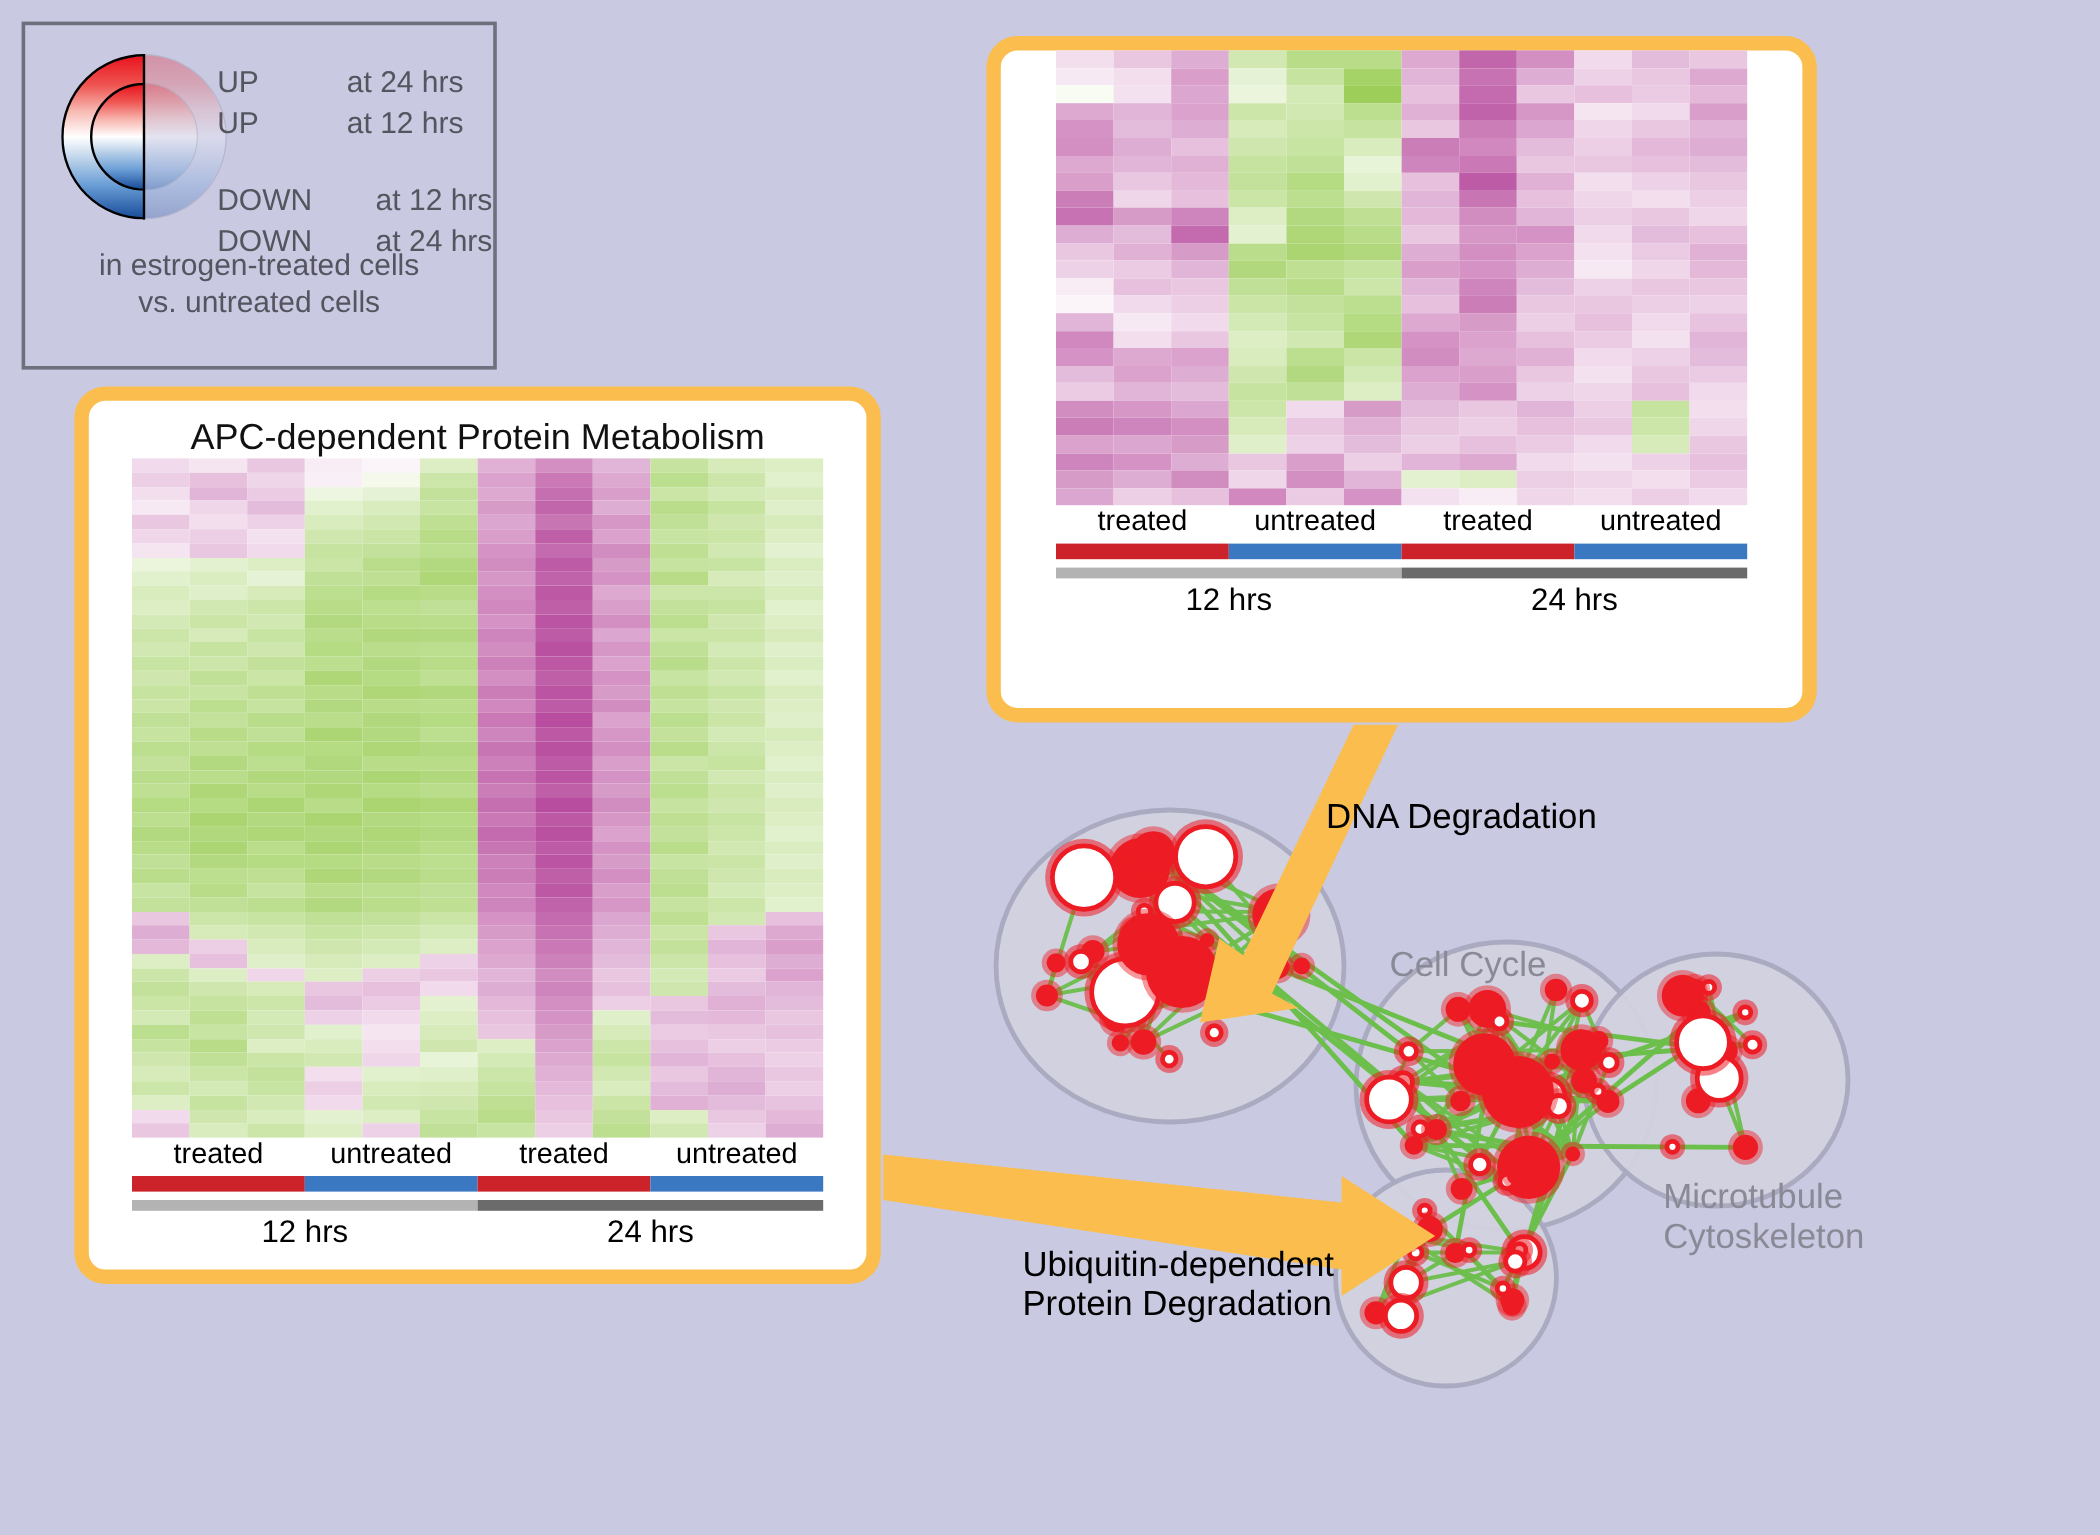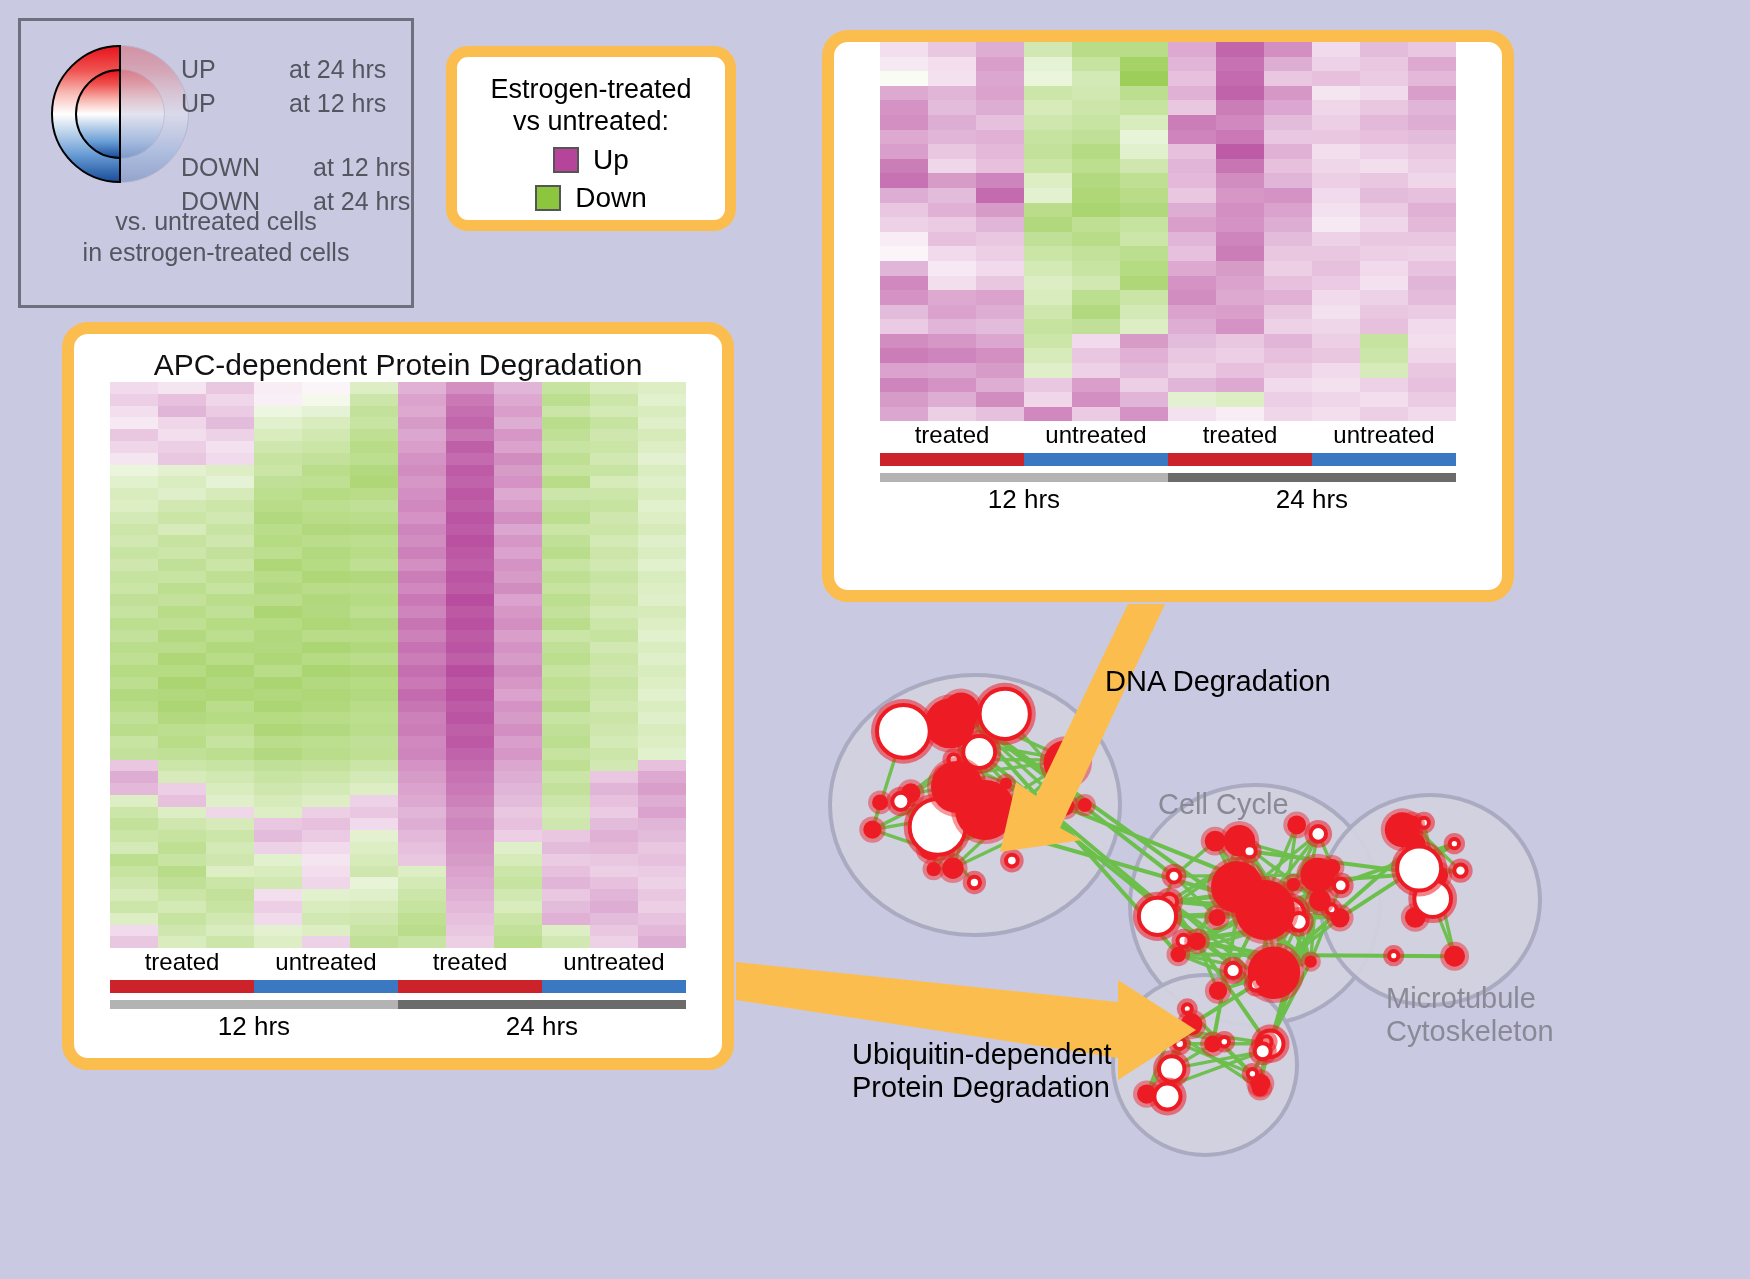--- a/index.html
+++ b/index.html
@@ -118,39 +118,25 @@
     <div class="wheel-label" style="left:160px;top:68px;">UP</div>
     <div class="wheel-time" style="left:268px;top:68px;">at 12 hrs</div>
 
     <div class="wheel-label" style="left:160px;top:132px;">DOWN</div>
     <div class="wheel-time" style="left:292px;top:132px;">at 12 hrs</div>
 
     <div class="wheel-label" style="left:160px;top:166px;">DOWN</div>
     <div class="wheel-time" style="left:292px;top:166px;">at 24 hrs</div>
 
     <div class="legend-foot">
+      <div>in estrogen-treated cells</div>
       <div>vs. untreated cells</div>
-      <div>in estrogen-treated cells</div>
     </div>
   </div>
 
-  <div id="ud-legend" class="panel">
-    <div class="ud-inner">
-      <div class="ud-head">Estrogen-treated</div>
-      <div class="ud-head">vs untreated:</div>
-      <div class="ud-row">
-        <span class="ud-swatch" id="sw-up" style="background: rgb(181, 69, 154);"></span>
-        <span class="ud-txt">Up</span>
-      </div>
-      <div class="ud-row">
-        <span class="ud-swatch" id="sw-down" style="background: rgb(140, 198, 62);"></span>
-        <span class="ud-txt">Down</span>
-      </div>
-    </div>
-  </div>
 
   <div id="panel-rf" class="panel">
     <div class="hm-grid" id="grid-rf" style="grid-template-columns: repeat(12, 48px); grid-auto-rows: 14.6px; width: 576px;">
         <div class="hm-cell" style="background: rgb(242, 222, 237);"></div>
         <div class="hm-cell" style="background: rgb(233, 199, 225);"></div>
         <div class="hm-cell" style="background: rgb(222, 173, 211);"></div>
         <div class="hm-cell" style="background: rgb(209, 232, 178);"></div>
         <div class="hm-cell" style="background: rgb(184, 220, 135);"></div>
         <div class="hm-cell" style="background: rgb(184, 220, 135);"></div>
         <div class="hm-cell" style="background: rgb(221, 169, 209);"></div>
@@ -476,21 +462,21 @@
         <div style="background: rgb(179, 179, 179);"></div>
         <div style="background: rgb(107, 107, 107);"></div>
       </div>
     <div class="time-labels" id="tl-rf" style="width: 576px;">
         <div>12 hrs</div>
         <div>24 hrs</div>
       </div>
   </div>
 
   <div id="panel-apc" class="panel">
-    <div class="panel-title hm-title">APC-dependent Protein Degradation</div>
+    <div class="panel-title hm-title">APC-dependent Protein Metabolism</div>
     <div class="hm-grid" id="grid-apc" style="grid-template-columns: repeat(12, 48px); grid-auto-rows: 11.8px; width: 576px;">
         <div class="hm-cell" style="background: rgb(240, 218, 235);"></div>
         <div class="hm-cell" style="background: rgb(245, 229, 241);"></div>
         <div class="hm-cell" style="background: rgb(233, 199, 225);"></div>
         <div class="hm-cell" style="background: rgb(248, 236, 245);"></div>
         <div class="hm-cell" style="background: rgb(251, 244, 249);"></div>
         <div class="hm-cell" style="background: rgb(221, 238, 197);"></div>
         <div class="hm-cell" style="background: rgb(224, 177, 213);"></div>
         <div class="hm-cell" style="background: rgb(211, 143, 194);"></div>
         <div class="hm-cell" style="background: rgb(225, 181, 215);"></div>

